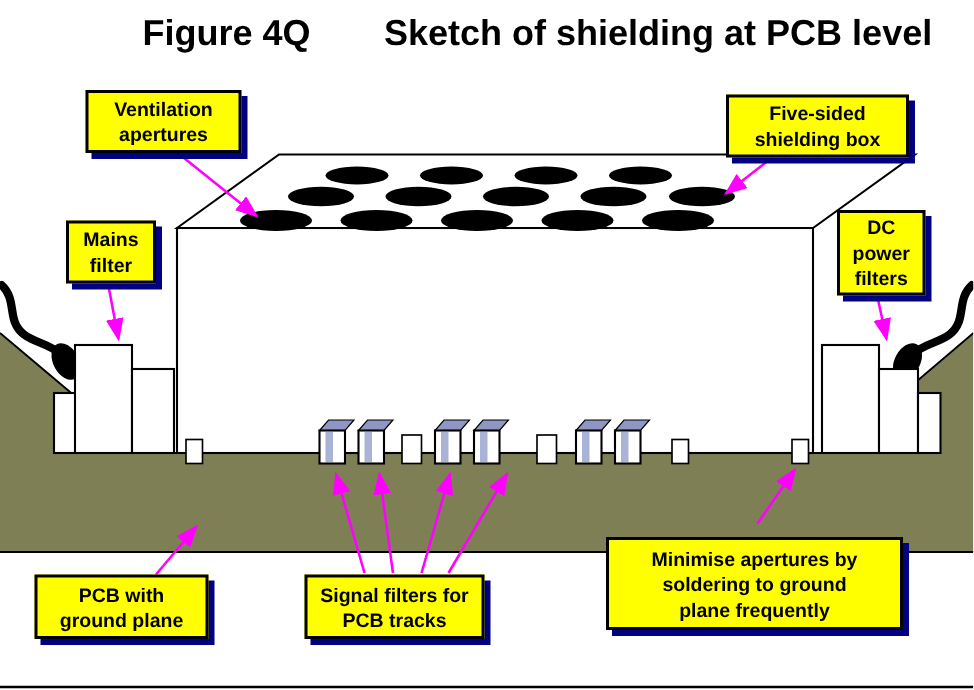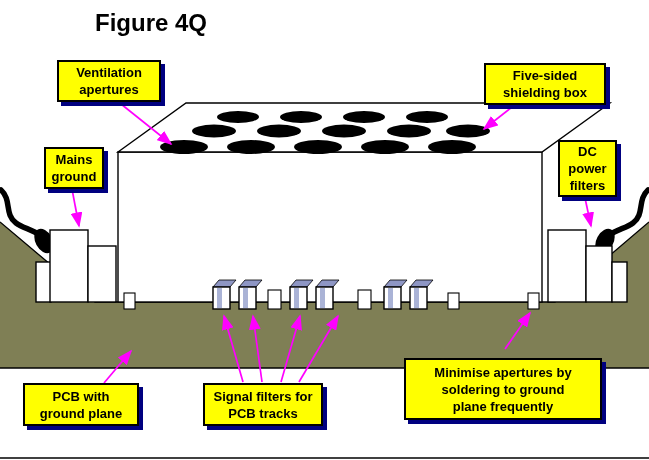--- a/index.html
+++ b/index.html
@@ -150,30 +150,31 @@
       <path class="arrow" d="M281,382 L300,316"></path>
       <path class="arrow" d="M299,382 L338,316"></path>
       <path class="arrow" d="M505,349 L530,313"></path>
     </g>
 
     <line class="frame" x1="0" y1="458" x2="649" y2="458"></line>
   </svg>
 
   <div class="title">
     <span>Figure 4Q</span>
+    <span>Sketch of shielding at PCB level</span>
   </div>
 
   <div class="label" style="left:57px;top:60px;width:104px;height:42px">Ventilation
 apertures</div>
 
   <div class="label" style="left:484px;top:63px;width:122px;height:42px">Five-sided
 shielding box</div>
 
   <div class="label" style="left:44px;top:147px;width:60px;height:42px">Mains
-ground</div>
+filter</div>
 
   <div class="label" style="left:558px;top:140px;width:59px;height:57px">DC
 power
 filters</div>
 
   <div class="label" style="left:23px;top:383px;width:116px;height:43px">PCB with
 ground plane</div>
 
   <div class="label" style="left:203px;top:383px;width:120px;height:43px">Signal filters for
 PCB tracks</div>

